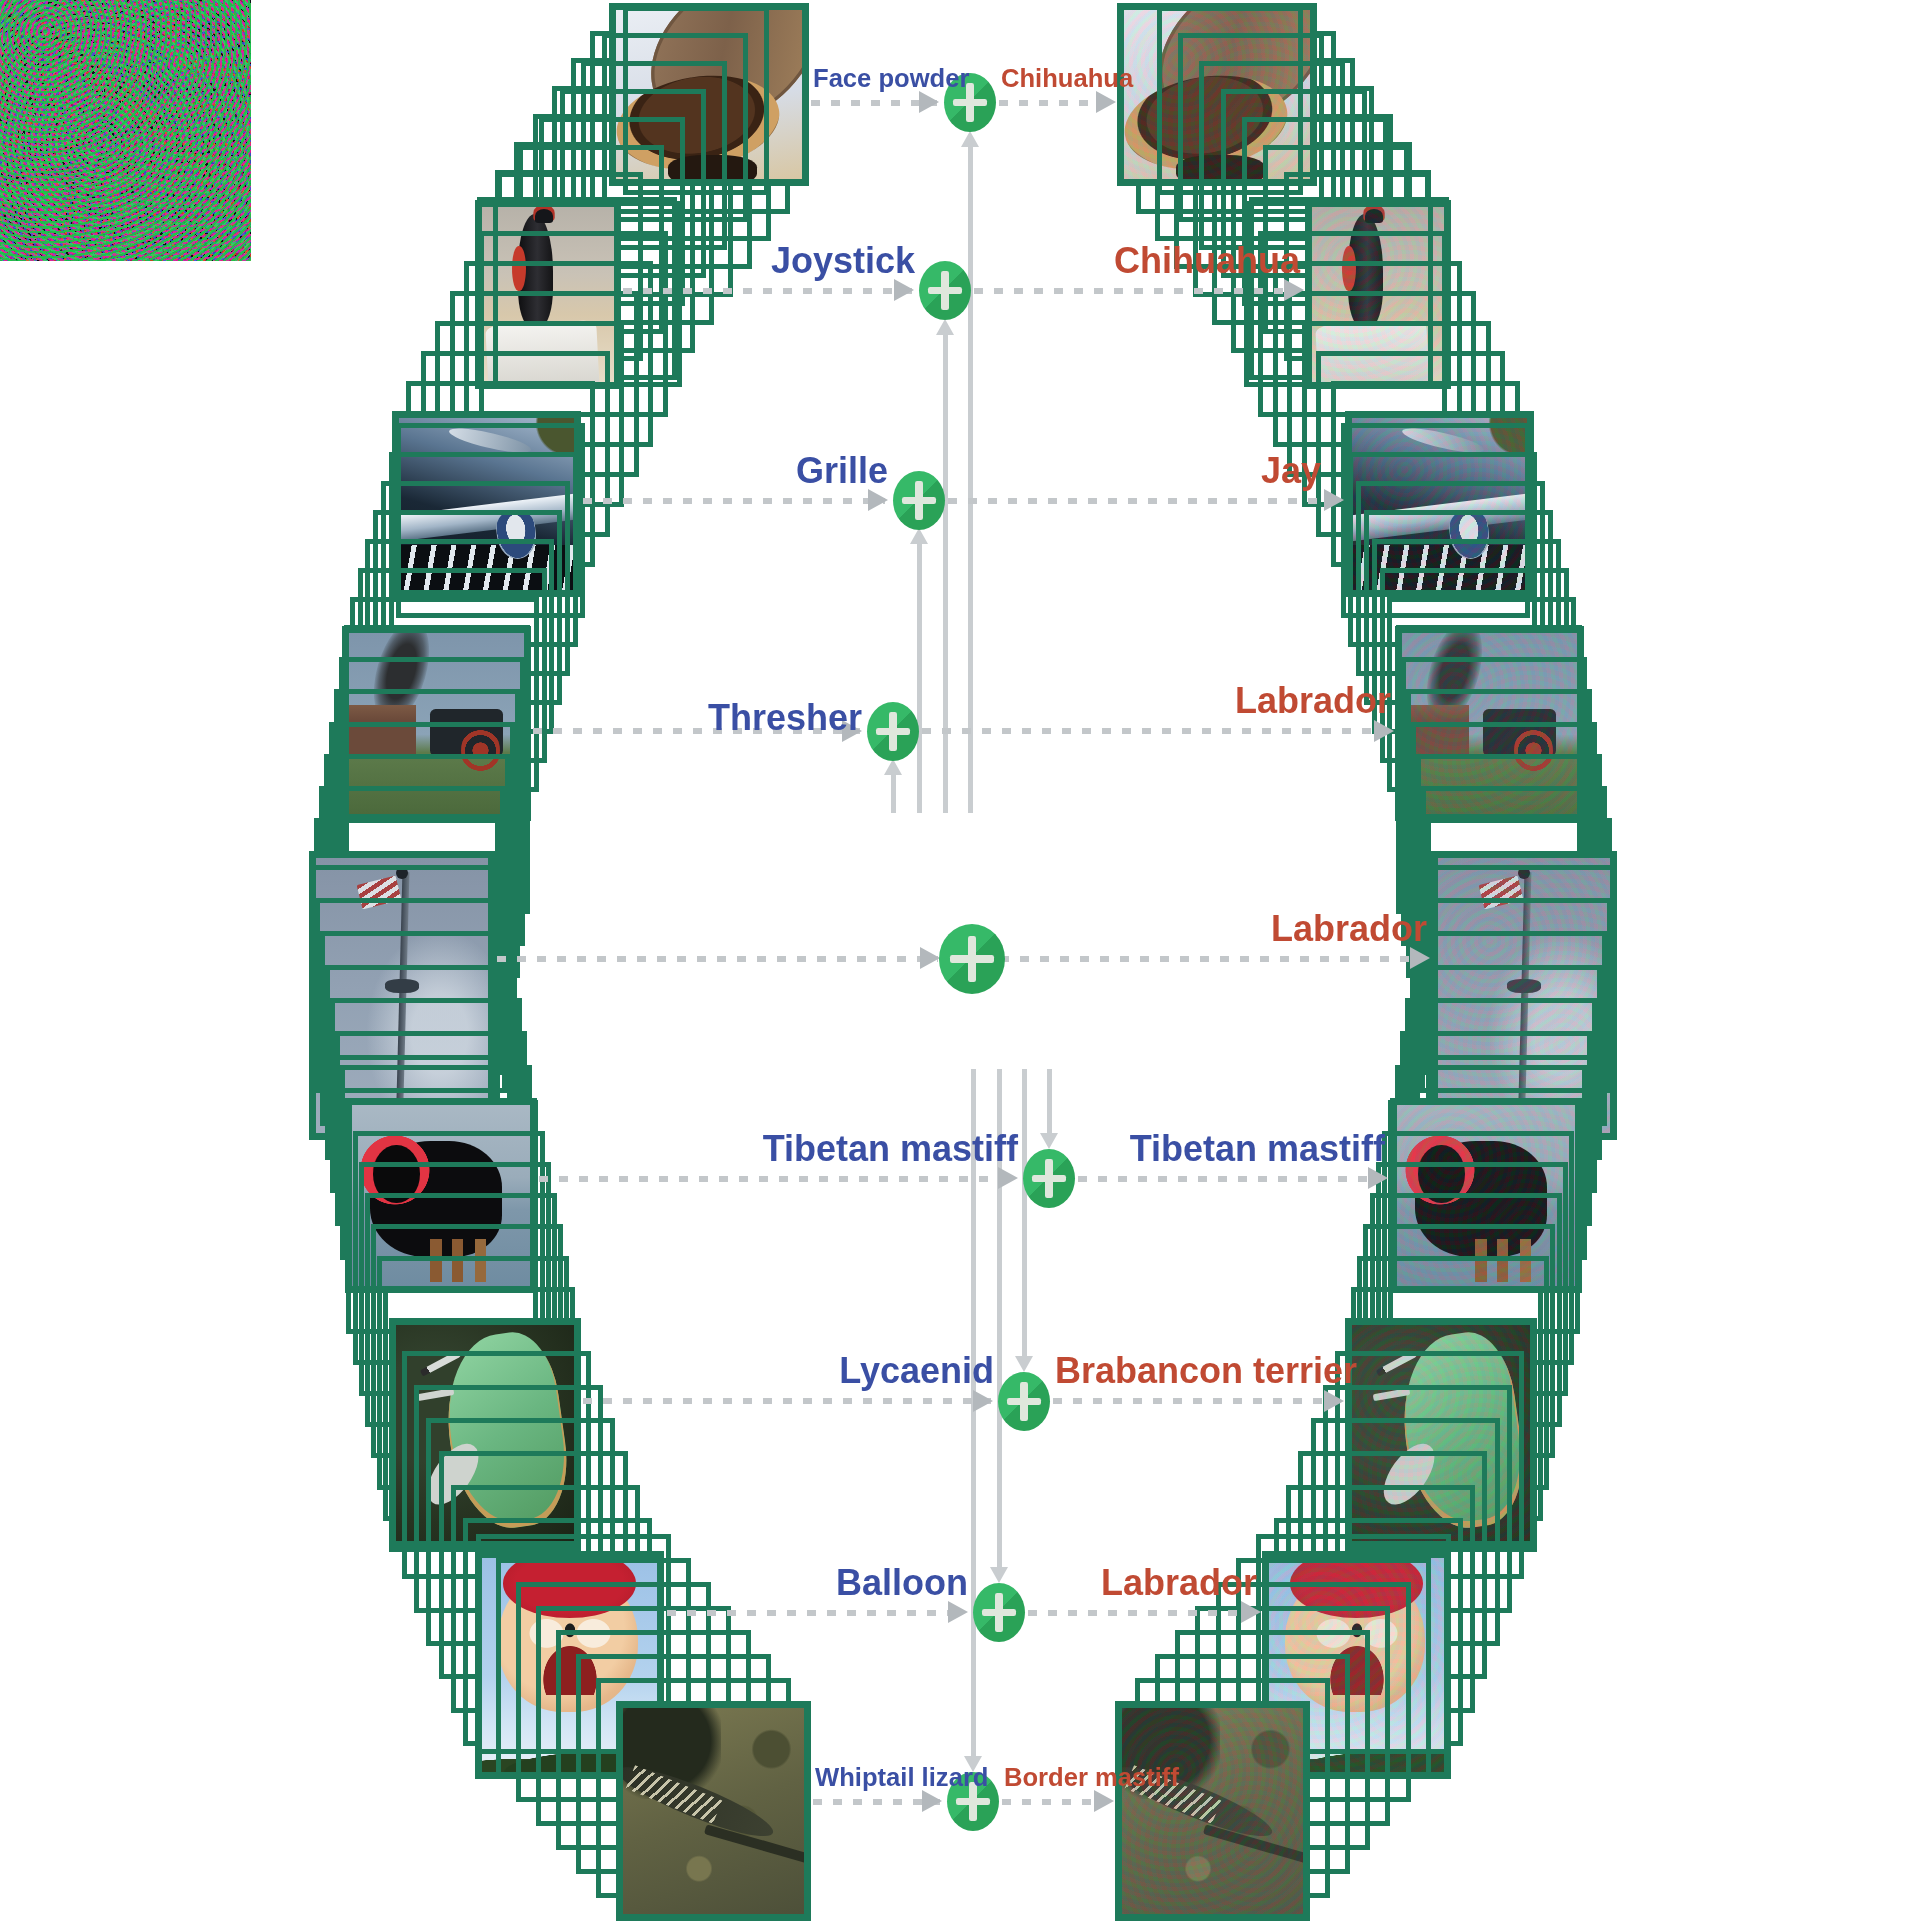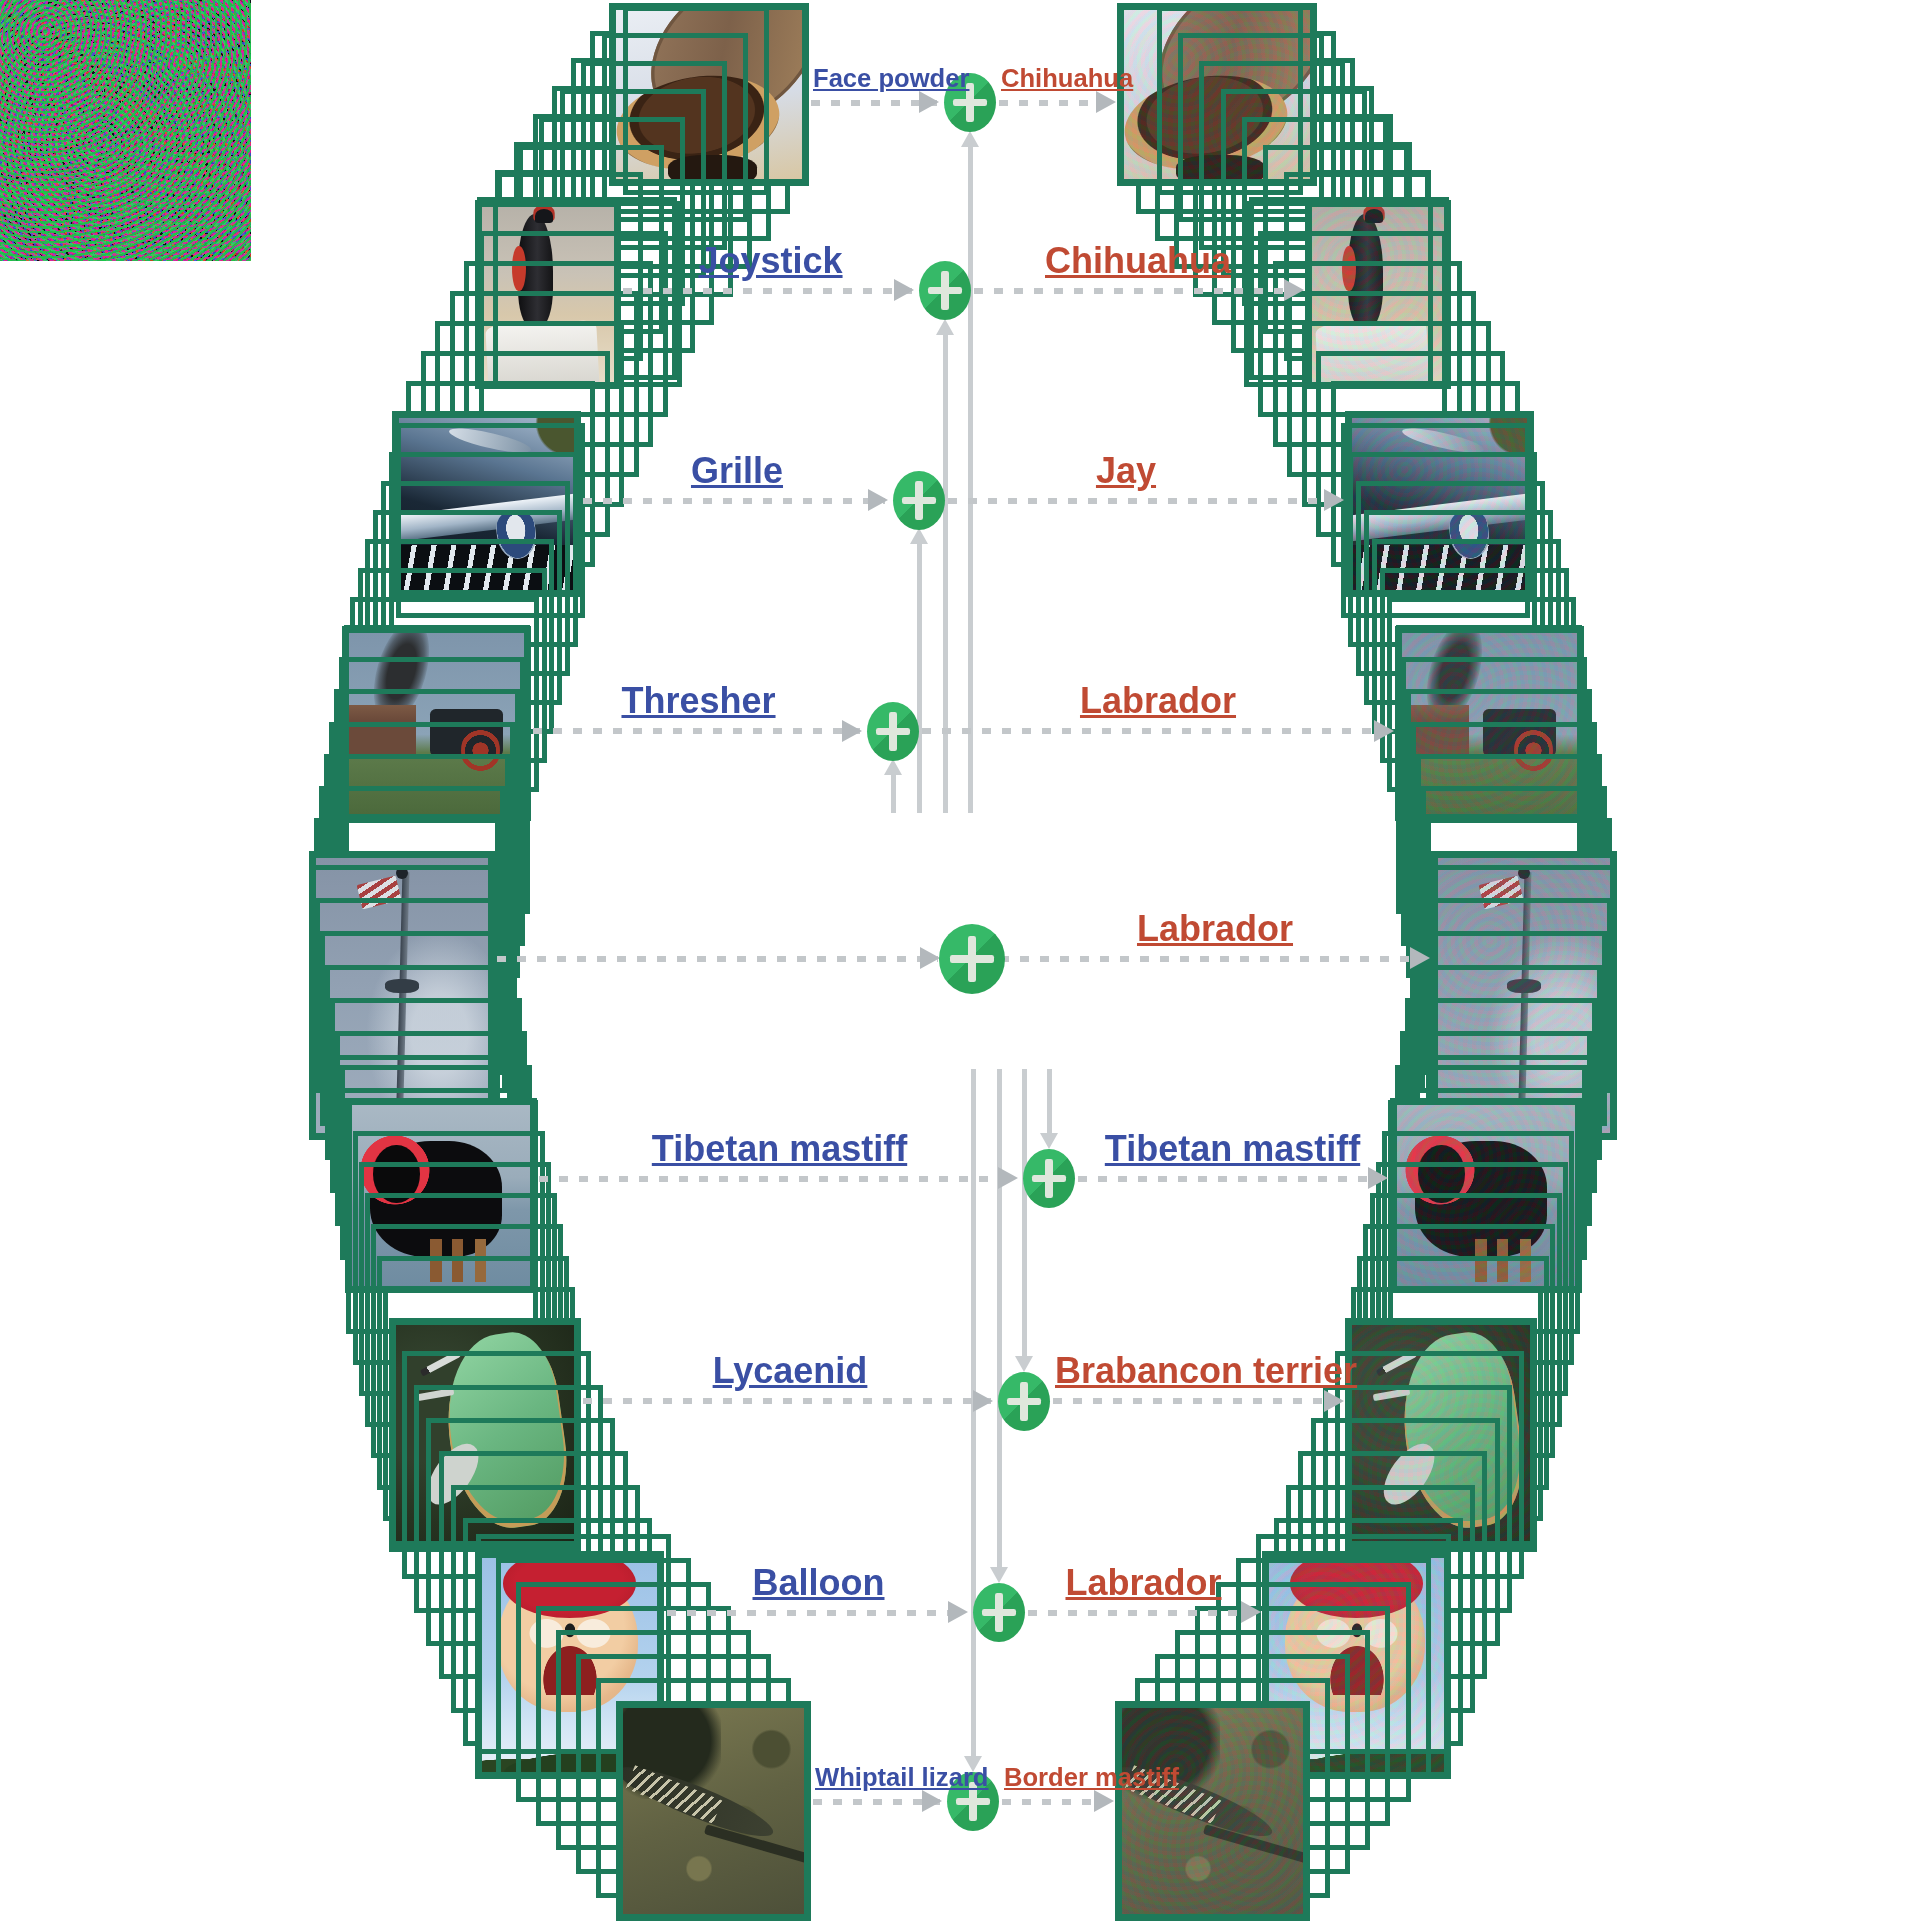--- a/index.html
+++ b/index.html
@@ -87,21 +87,21 @@
   .ah-up{position:absolute;width:0;height:0;border-left:9.5px solid rgba(0,0,0,0);border-right:9.5px solid rgba(0,0,0,0);border-bottom:16.7px solid var(--line);}
   .ah-down{position:absolute;width:0;height:0;border-left:9.5px solid rgba(0,0,0,0);border-right:9.5px solid rgba(0,0,0,0);border-top:16.7px solid var(--line);}
 
   
   .plus{position:absolute;border-radius:50%;background:linear-gradient(135deg,#36b968 48%,#2aa257 48%);}
   .plus::before,.plus::after{content:"";position:absolute;background:var(--cross);border-radius:2.2px;}
   .plus::before{left:17%;top:calc(50% - 3.9px);width:66%;height:7.8px;}
   .plus::after{top:17%;left:calc(50% - 3.9px);height:66%;width:7.8px;}
 
   
-  .lbl{position:absolute;font-weight:700;white-space:nowrap;text-align:center;line-height:1;text-decoration:underline;}
+  .lbl{position:absolute;font-weight:700;white-space:nowrap;text-align:right;line-height:1;}
   .lbl.blue{color:var(--blue);}
   .lbl.red{color:var(--red);}
   .lbl.big{font-size:36px;}
   .lbl.small{font-size:25.6px;}
 </style>
 </head>
 <body>
 
 <div id="canvas">
     <div class="frame" style="left: 477px; top: 197px; width: 200px; height: 183px;"></div>
@@ -419,21 +419,21 @@
     <div class="dash" style="left: 948px; top: 498px; width: 375px;"></div>
     <div class="ah-right" style="left: 1324px; top: 489px;"></div>
     <div class="plus" style="left: 893px; top: 471px; width: 52px; height: 59px;"></div>
     <div class="lbl blue big" style="left: 586px; top: 453px; width: 302px;">Grille</div>
     <div class="lbl red big" style="left: 931px; top: 453px; width: 390px;">Jay</div>
     <div class="dash" style="left: 533px; top: 728px; width: 327px;"></div>
     <div class="ah-right" style="left: 842px; top: 720px;"></div>
     <div class="dash" style="left: 922px; top: 728px; width: 450px;"></div>
     <div class="ah-right" style="left: 1374px; top: 720px;"></div>
     <div class="plus" style="left: 867px; top: 702px; width: 52px; height: 59px;"></div>
-    <div class="lbl blue big" style="left: 535px; top: 683px; width: 327px;">Thresher</div>
+    <div class="lbl blue big" style="left: 535px; top: 700px; width: 327px;">Thresher</div>
     <div class="lbl red big" style="left: 925px; top: 683px; width: 466px;">Labrador</div>
     <div class="dash" style="left: 497px; top: 956px; width: 441px;"></div>
     <div class="ah-right" style="left: 920px; top: 947px;"></div>
     <div class="dash" style="left: 1000px; top: 956px; width: 409px;"></div>
     <div class="ah-right" style="left: 1410px; top: 947px;"></div>
     <div class="plus" style="left: 939px; top: 924px; width: 66px; height: 70px;"></div>
     <div class="lbl red big" style="left: 1003px; top: 911px; width: 424px;">Labrador</div>
     <div class="dash" style="left: 539px; top: 1176px; width: 477px;"></div>
     <div class="ah-right" style="left: 998px; top: 1167px;"></div>
     <div class="dash" style="left: 1078px; top: 1176px; width: 289px;"></div>

